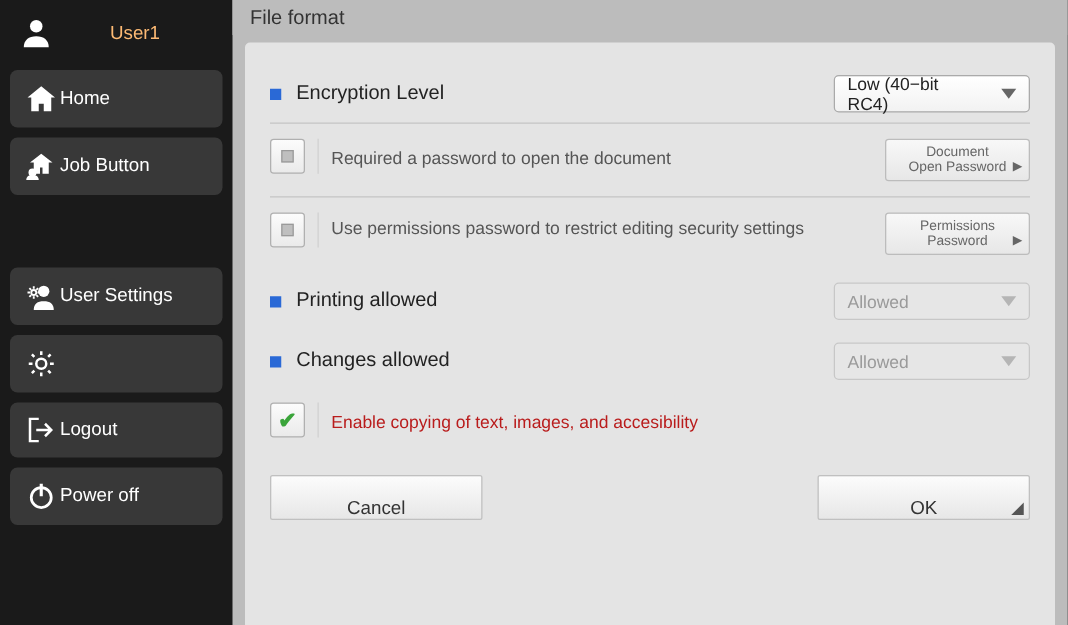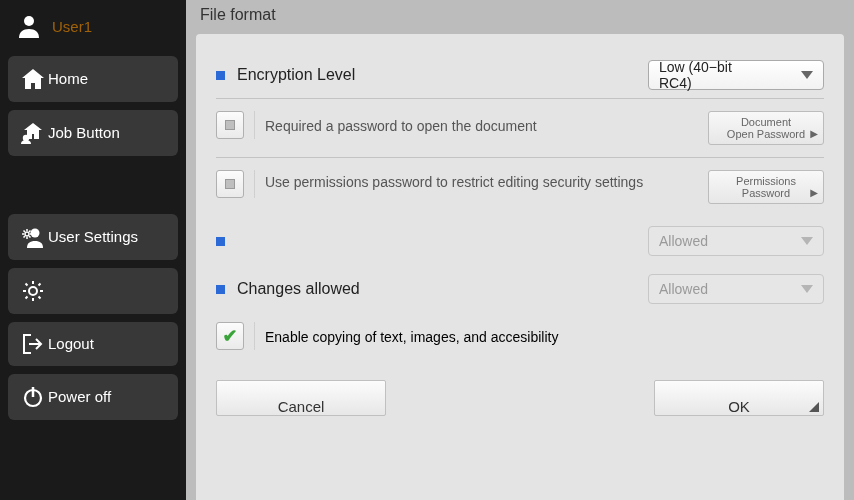--- a/index.html
+++ b/index.html
@@ -1,35 +1,35 @@
 <!DOCTYPE html>
 <html><head>
 <meta charset="utf-8">
 <style>
   * { box-sizing: border-box; margin: 0; padding: 0; }
   html, body { width: 854px; height: 500px; font-family: Arial, sans-serif; overflow: hidden; }
   body { display: flex; background: #1a1a1a; }
   .sidebar { width: 186px; background: #1a1a1a; display: flex; flex-direction: column; padding: 0 8px; }
-  .side-user { display: flex; align-items: center; padding: 14px 12px 14px 8px; color: #a16207; font-size: 15px; }
+  .side-user { display: flex; align-items: center; padding: 14px 12px 14px 8px; color: #fdba74; font-size: 15px; gap: 36px; }
   .side-user .icon { width: 26px; display:flex; justify-content:center; }
   .side-item { display: flex; align-items: center; color: #fff; font-size: 15px; border-radius: 6px; margin: 4px 0; padding: 12px 10px; cursor: pointer; background: #383838; }
   .side-item .icon { width: 30px; display:flex; justify-content:center; }
   .side-gap { flex: 0 0 50px; }
   .side-item span.txt { margin-left: 0; line-height: 1.1; }
   .side-multiline span.txt { font-size: 14px; }
 
   .main { flex: 1; background: #bcbcbc; display:flex; flex-direction:column; }
   .header { font-size: 16px; color: #333; padding: 6px 14px 4px 14px; background:#bcbcbc; }
   .content { flex:1; margin: 6px 10px 0 10px; background: #e4e4e4; border-radius: 4px 4px 0 0; padding: 18px 20px 0 20px; position:relative; }
   .section { padding: 8px 0 10px 0; }
   .sec-title { display:flex; align-items:center; font-size:16px; color:#222; font-weight:500;}
   .sec-title .sq { display:inline-block; width:9px; height:9px; background:#2a69d6; margin-right:12px; }
   .row-top { display:flex; align-items:center; }
   .row-top .spacer { flex:1; }
-  .dd { width: 176px; height: 30px; background: linear-gradient(#ffffff,#f2f2f2); border:1px solid #aaa; border-radius:4px; display:flex; align-items:center; padding:0 10px; font-size:14px; color:#222; justify-content:space-between; cursor:pointer;gap:48px;}
+  .dd { width: 157px; height: 30px; background: linear-gradient(#ffffff,#f2f2f2); border:1px solid #aaa; border-radius:4px; display:flex; align-items:center; padding:0 10px; font-size:14px; color:#222; justify-content:space-between; cursor:pointer;gap:48px;}
   .dd.disabled { background:#e6e6e6; color:#9a9a9a; border-color:#c7c7c7; cursor:default;}
   .dd .tri { width:0;height:0;border-left:6px solid transparent;border-right:6px solid transparent;border-top:8px solid #666; }
   .dd.disabled .tri { border-top-color:#b5b5b5; }
   .hr { height:1px; background:#c3c3c3; margin: 8px 0 8px 0; }
   .hr-short { margin-left:0; }
   .opt-row { display:flex; align-items:flex-start; padding:4px 0; }
   .chk { width:28px; height:28px; border:1px solid #b0b0b0; border-radius:3px; background:linear-gradient(#fcfcfc,#eaeaea); display:flex; align-items:center; justify-content:center; flex-shrink:0; cursor:pointer;}
   .chk .box { width:10px; height:10px; background:#bfbfbf; border:1px solid #9a9a9a;}
   .chk .tick { color:#3aa43a; font-size:18px; font-weight:bold;}
   .opt-row .lbl { margin-left:10px; font-size:14px; color:#555; line-height:1.3; flex:1; padding-top:3px; border-left:1px solid #cfcfcf; padding-left:10px; min-height:28px; display:flex; align-items:center;}
@@ -161,20 +161,21 @@
           <span>Password</span>
           <span class="arr">▶</span>
         </div>
       </div>
     </div>
 
     <div class="section">
       <div class="row-top">
         <div class="sec-title">
           <span class="sq"></span>
+          <span>Printing allowed</span>
         </div>
         <div class="spacer"></div>
         <div class="dd disabled">
           <span>Allowed</span>
           <span class="tri"></span>
         </div>
       </div>
     </div>
 
     <div class="section">
@@ -187,21 +188,21 @@
         <div class="dd disabled">
           <span>Allowed</span>
           <span class="tri"></span>
         </div>
       </div>
       <div style="height:14px"></div>
       <div class="opt-row">
         <div class="chk">
             <span class="tick">✔</span>
           </div>
-        <div class="lbl" style="color:#000000">Enable copying of text, images, and accesibility</div>
+        <div class="lbl" style="color:#b91c1c">Enable copying of text, images, and accesibility</div>
       </div>
     </div>
 
     <div class="footer">
       <div class="btn">
         <span>Cancel</span>
       </div>
       <div class="spacer"></div>
       <div class="btn ok">
         <span>OK</span>

